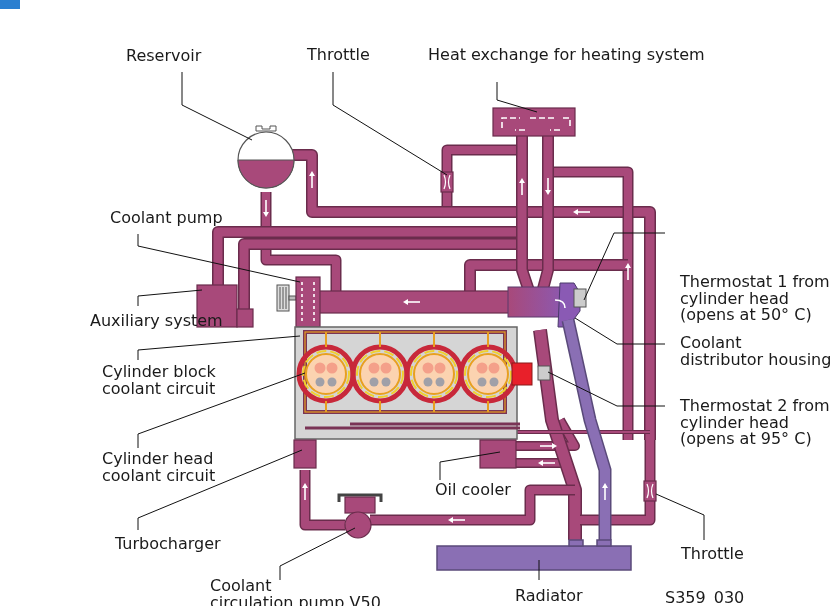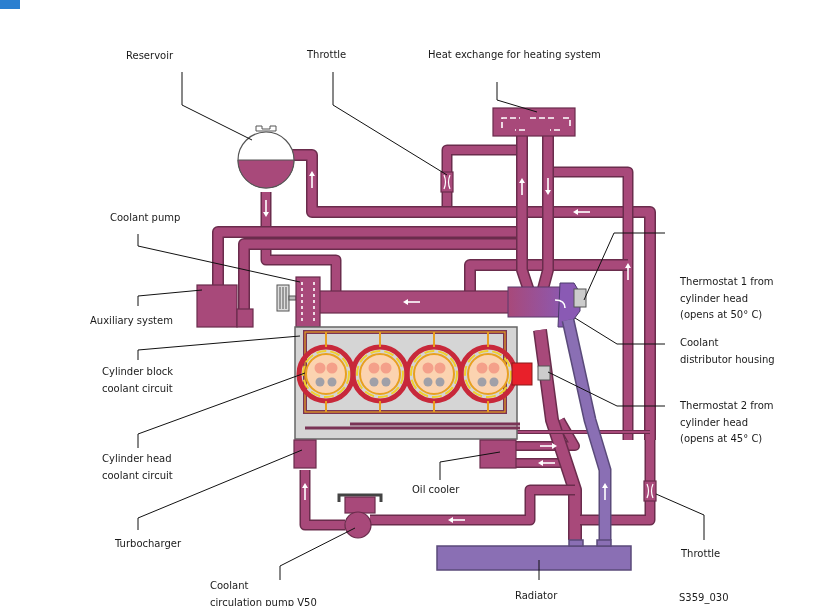--- a/index.html
+++ b/index.html
@@ -1,20 +1,20 @@
 <!DOCTYPE html>
 <html><head>
 <meta charset="utf-8">
 <style>
   html, body { margin:0; padding:0; background:#ffffff; }
   body { width:836px; height:606px; position:relative; overflow:hidden;
          font-family:"DejaVu Sans", "Liberation Sans", sans-serif; }
   #corner-tab { position:absolute; left:0; top:0; width:20px; height:9px; background:#2b7fd0; }
   #diagram { position:absolute; left:0; top:0; width:836px; height:606px; }
-  .lbl { position:absolute; font-size:10px; color:#1a1a1a; line-height:16.5px; white-space:nowrap; }
+  .lbl { position:absolute; font-size:16px; color:#1a1a1a; line-height:16.5px; white-space:nowrap; }
   .lbl.c { text-align:left; }
   .pipe { fill:#a8497a; stroke:#6a2c4c; stroke-width:1.2; }
   .pipe-s { fill:none; stroke:#a8497a; stroke-linecap:butt; stroke-linejoin:round; }
   .pipe-o { fill:none; stroke:#6a2c4c; stroke-linecap:butt; stroke-linejoin:round; }
   .cool { fill:#8a6fb4; stroke:#5a4a7a; stroke-width:1.5; }
   .leader { fill:none; stroke:#111; stroke-width:1; }
   .arrow { fill:none; stroke:#ffffff; stroke-width:1.6; }
   .arrowhead { fill:#ffffff; }
 </style>
 </head>
@@ -251,32 +251,32 @@
   <div>cylinder head</div>
   <div>(opens at 50° C)</div>
 </div>
 <div class="lbl" style="left:680px;top:335px;">
   <div>Coolant</div>
   <div>distributor housing</div>
 </div>
 <div class="lbl" style="left:680px;top:398px;">
   <div>Thermostat 2 from</div>
   <div>cylinder head</div>
-  <div>(opens at 45° C)</div>
+  <div>(opens at 95° C)</div>
 </div>
 
 <div class="lbl c" style="left:102px;top:364px;width:96px;">
   <div>Cylinder block</div>
   <div>coolant circuit</div>
 </div>
 <div class="lbl c" style="left:102px;top:451px;width:96px;">
   <div>Cylinder head</div>
   <div>coolant circuit</div>
 </div>
-<div class="lbl" style="left:412px;top:482px;">Oil cooler</div>
+<div class="lbl" style="left:435px;top:482px;">Oil cooler</div>
 <div class="lbl" style="left:115px;top:536px;">Turbocharger</div>
 <div class="lbl" style="left:681px;top:546px;">Throttle</div>
 <div class="lbl c" style="left:210px;top:578px;width:142px;">
   <div>Coolant</div>
   <div>circulation pump V50</div>
 </div>
 <div class="lbl" style="left:515px;top:588px;">Radiator</div>
-<div class="lbl" style="left:665px;top:590px;margin-left:14px;">S359_030</div>
+<div class="lbl" style="left:665px;top:590px;">S359_030</div>
 
 </body></html>

